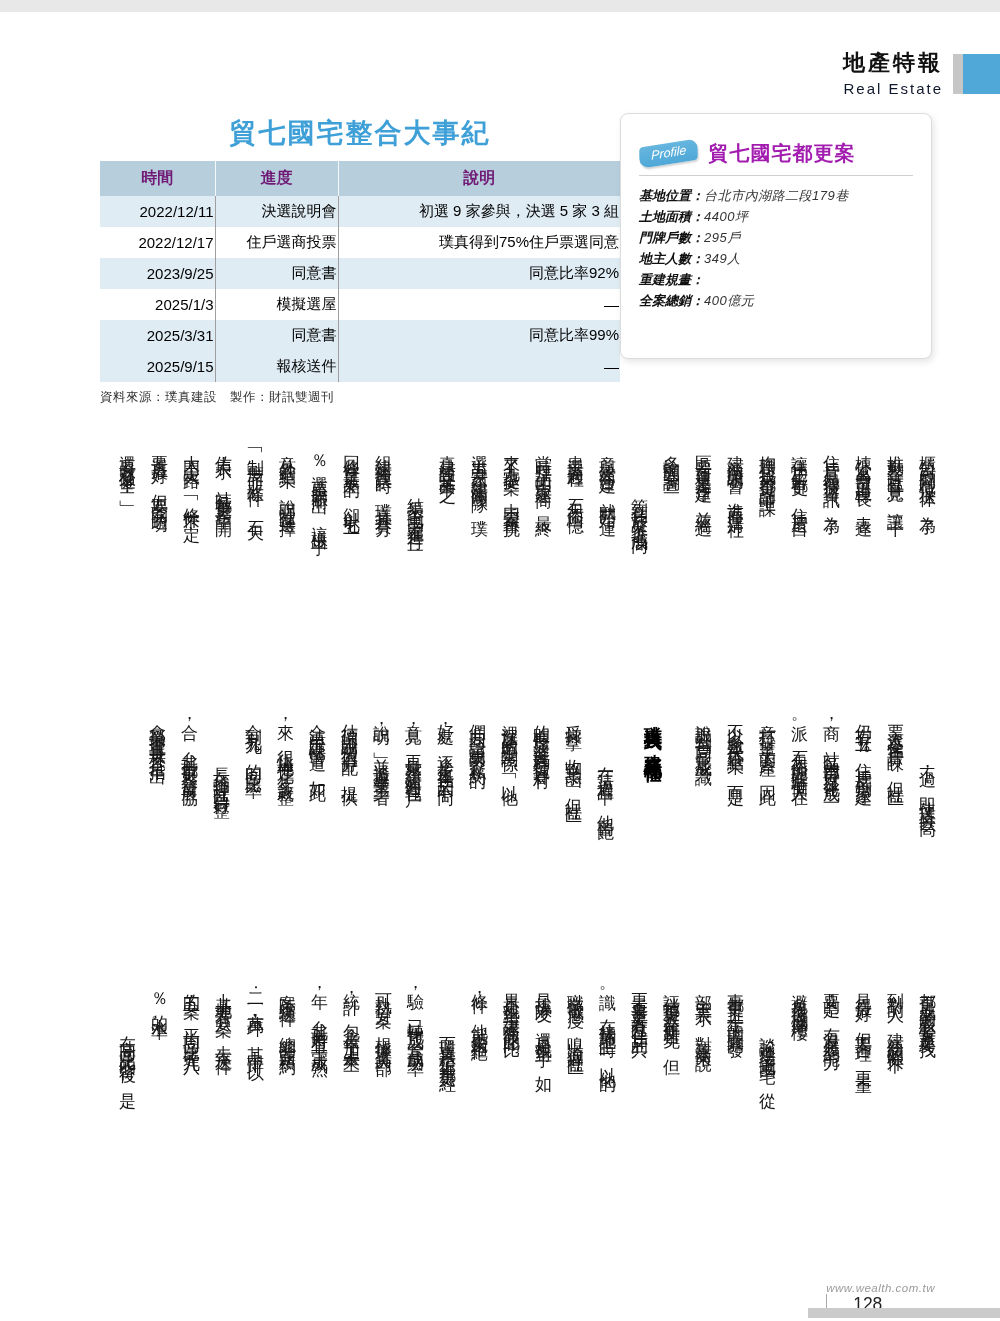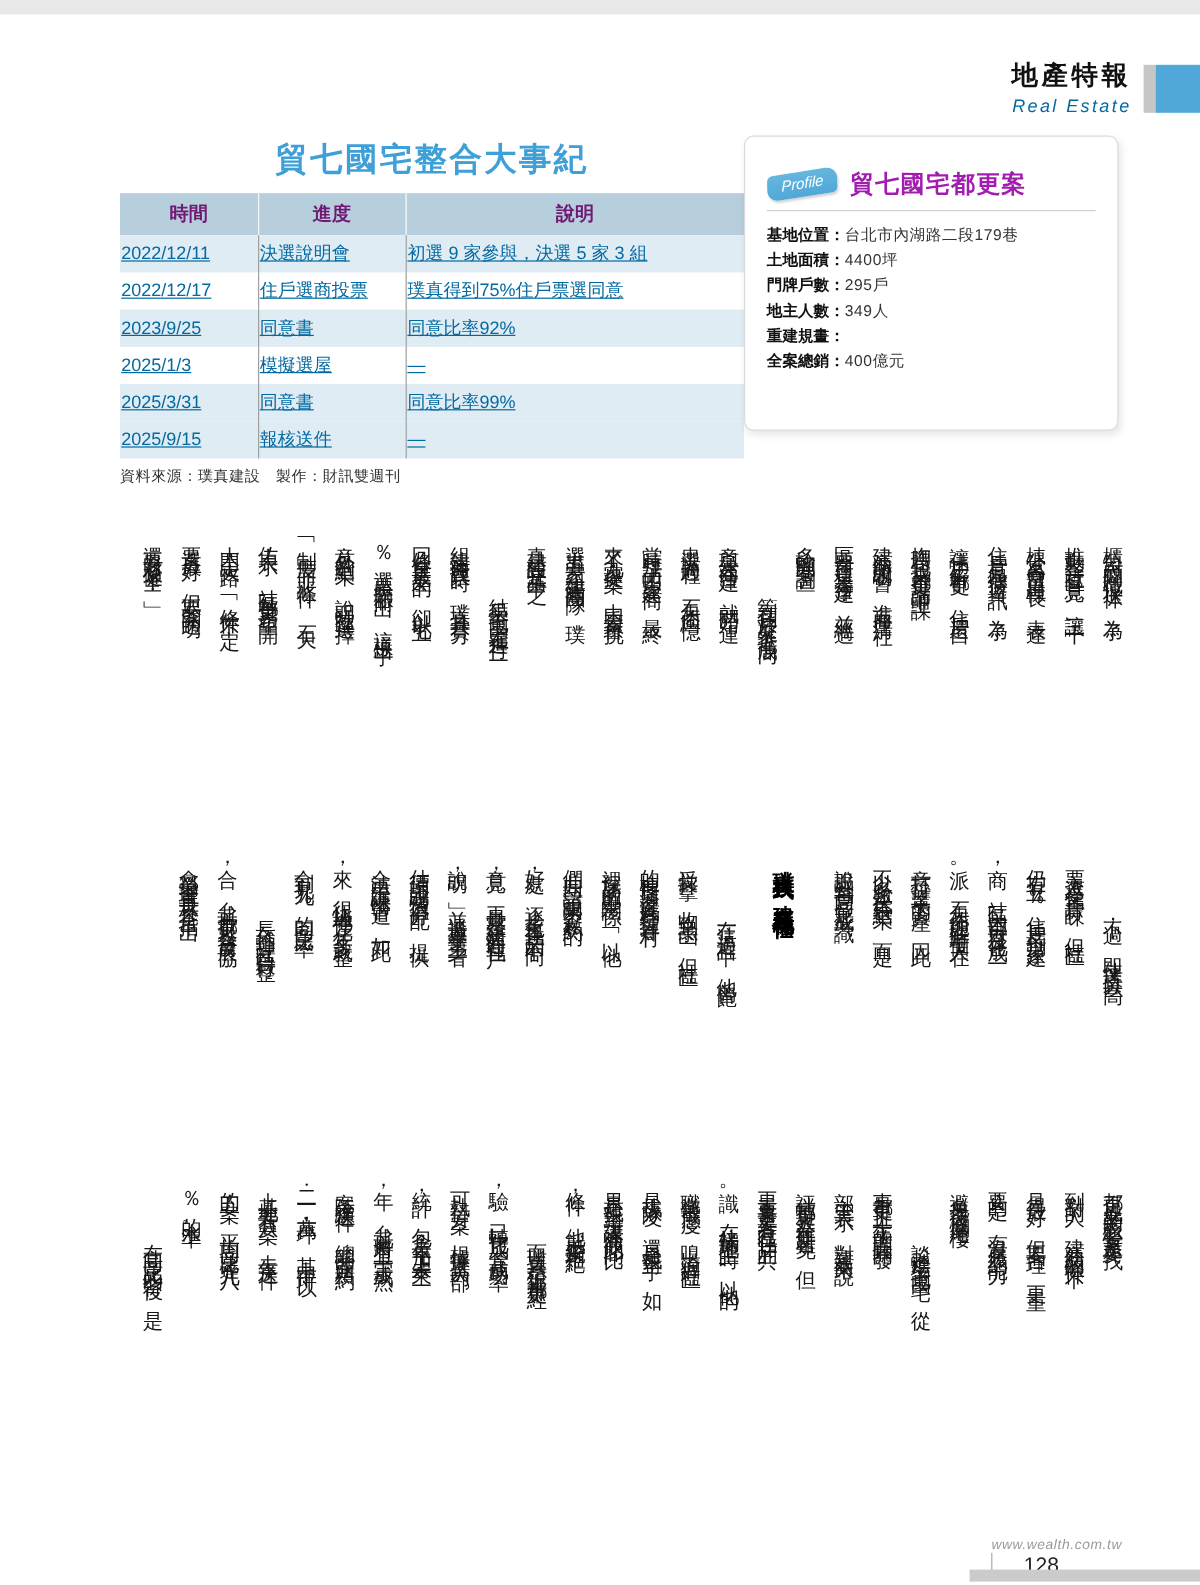--- a/index.html
+++ b/index.html
@@ -4,60 +4,59 @@
 <style>
   html,body{margin:0;padding:0;background:#e8e8e8;}
   .page{
     position:relative;width:1000px;height:1321px;background:#ffffff;
     font-family:"Liberation Sans","DejaVu Sans",sans-serif;color:#1a1a1a;
     overflow:hidden;margin:12px auto;
   }
   
   .section-header{position:absolute;top:36px;right:57px;text-align:right;}
   .section-title{font-size:22px;font-weight:bold;letter-spacing:3px;color:#111;}
-  .section-subtitle{font-size:15px;letter-spacing:2px;color:#0369a1;margin-top:2px;font-style:italic;}
+  .section-subtitle{font-size:15px;letter-spacing:2px;color:#0f172a;margin-top:2px;}
   .corner-gray{position:absolute;top:42px;right:37px;width:10px;height:40px;background:#c6c6c6;}
   .corner-blue{position:absolute;top:42px;right:0;width:37px;height:40px;background:var(--badge-blue,#4fa8d8);}
   
   .top-row{position:absolute;top:101px;left:100px;width:856px;display:flex;}
   .table-block{width:520px;}
   .table-title{
     text-align:center;font-family:"Liberation Serif","DejaVu Serif",serif;
     font-weight:bold;font-size:27px;letter-spacing:2px;color:var(--accent-blue,#3fa0d8);
     margin:2px 0 10px 0;
   }
   table.timeline{border-collapse:collapse;width:100%;table-layout:fixed;}
   table.timeline th{
     background:var(--table-header-bg,#b7cedd);font-weight:bold;font-size:16px;color:#701a75;
     height:33px;border-left:1px solid rgba(255,255,255,.85);
   }
   table.timeline th:first-child{border-left:none;}
   table.timeline td{
-    font-size:15px;text-align:left;height:29px;color:#0369a1;
+    font-size:15px;text-align:right;height:29px;color:#000000;
     border-left:1px solid #9f9f9f;
-    text-decoration:underline;
   }
   table.timeline td:first-child{border-left:none;}
   table.timeline tr.shaded td{background:var(--table-row-shaded-bg,#dfecf4);}
   table.timeline col.c1{width:115px;} table.timeline col.c2{width:123px;} table.timeline col.c3{width:282px;}
   .table-source{font-size:12.5px;color:#333;margin-top:7px;letter-spacing:.5px;}
   
   .profile-box{
     width:312px;box-sizing:border-box;background:#fff;border:1px solid #dcdcdc;border-radius:8px;
     box-shadow:2px 3px 7px rgba(0,0,0,.10);padding:26px 18px 18px 18px;height:246px;
   }
   .profile-titlerow{display:flex;align-items:center;border-bottom:1px solid #cfcfcf;padding-bottom:8px;margin-bottom:9px;}
   .profile-badge{
     display:inline-block;background:linear-gradient(180deg,#66b6de,var(--badge-blue,#4fa8d8));
     color:#fff;font-style:italic;font-size:12.5px;padding:3px 12px 4px 12px;
     transform:rotate(-9deg) skewX(-8deg);border-radius:4px 10px 4px 10px;
     box-shadow:1px 2px 2px rgba(0,0,0,.18);margin-right:10px;
   }
   .profile-title{font-size:20px;font-weight:bold;letter-spacing:1px;color:#a21caf;}
-  .profile-fields{font-size:13px;line-height:1.62;}
+  .profile-fields{font-size:13px;line-height:1.62;font-style:italic;}
   .profile-field{display:flex;}
   .profile-field .flabel{font-weight:bold;white-space:nowrap;color:#111;}
   .profile-field .fvalue{flex:1;color:#333;letter-spacing:.5px;}
   
   .article{position:absolute;left:100px;top:430px;width:843px;}
   .band{
     writing-mode:vertical-rl;height:259px;width:100%;margin-bottom:10px;
     font-family:"Liberation Serif","DejaVu Serif",serif;font-size:17px;color:#161616;
   }
   .vcol{line-height:32px;letter-spacing:4.4px;}

